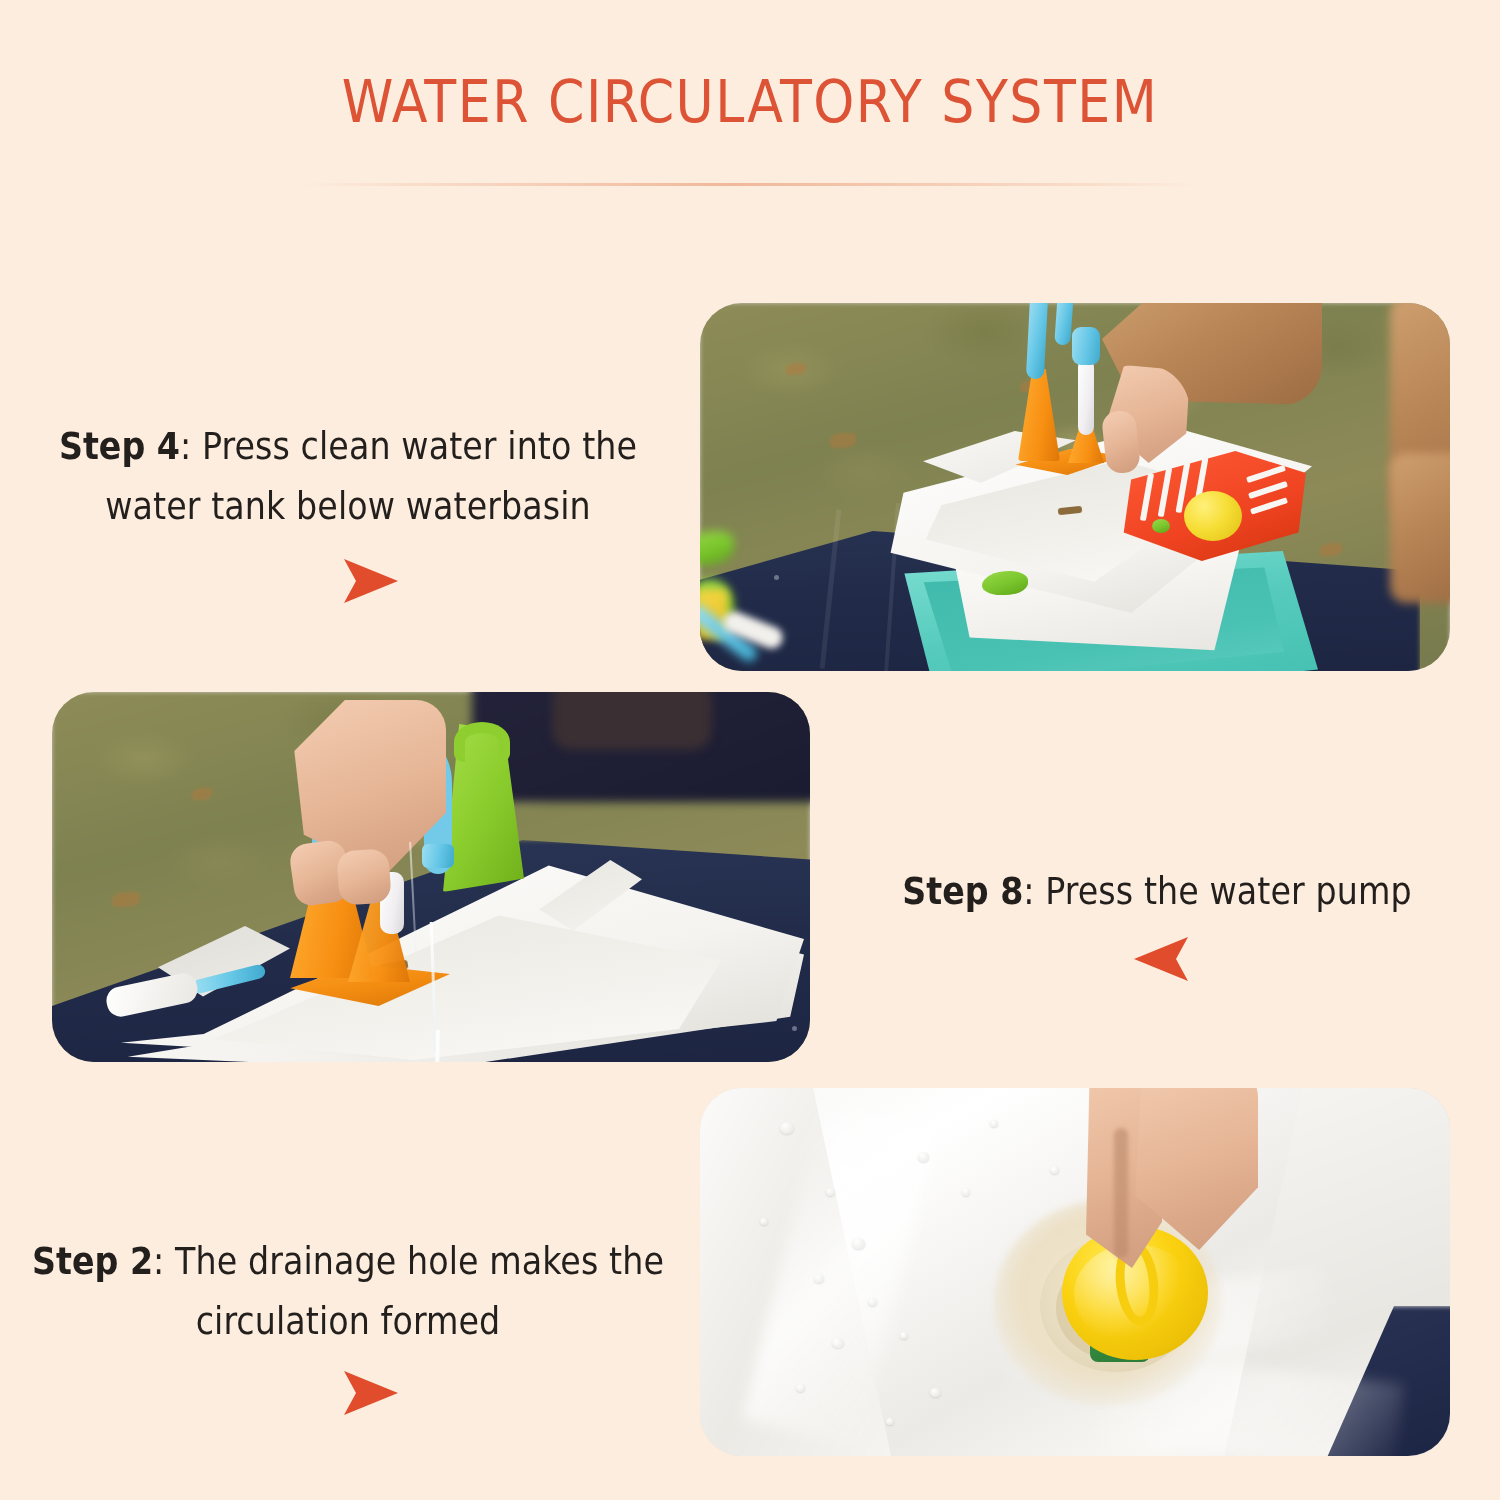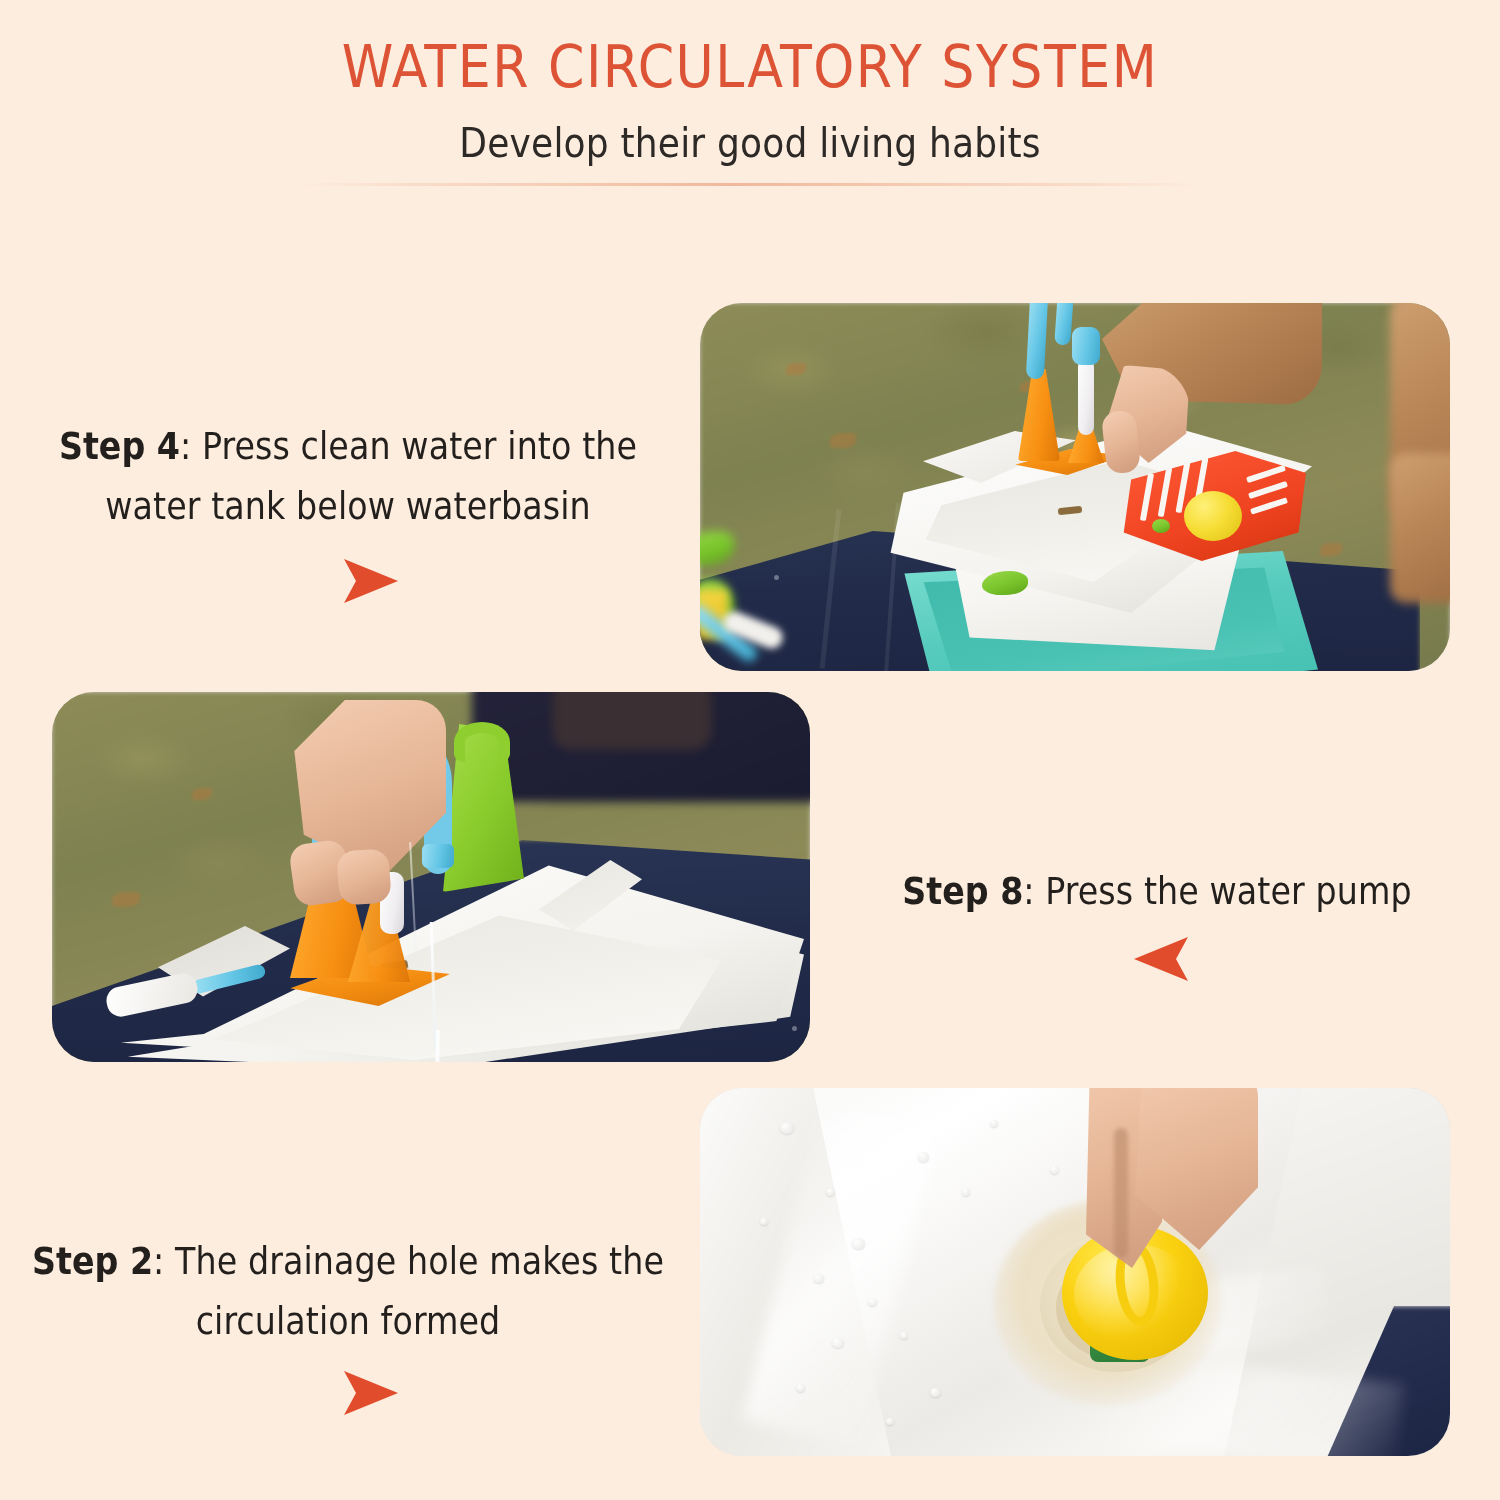--- a/index.html
+++ b/index.html
@@ -13,21 +13,21 @@
   }
 
   
   .header { position:absolute; left:0; top:0; width:1500px; }
   .title {
     text-align:center;
     font-size:58px;
     letter-spacing:1.5px;
     font-weight:400;
     color:#dd5335;
-    margin-top:37px;
+    margin-top:72px;
     line-height:1.05;
     font-family:"DejaVu Sans Condensed","Liberation Sans",sans-serif;
   }
   .divider {
     position:absolute;
     left:300px; top:183px;
     width:900px; height:3px;
     background:linear-gradient(to right,
        rgba(232,150,112,0) 0%,
        rgba(232,150,112,0.18) 12%,
@@ -220,21 +220,20 @@
     border:9px solid #f7cd10; border-radius:50%;
     background:transparent;
   }
 </style>
 </head>
 <body>
 
 <div class="header">
   <h1 class="title">WATER CIRCULATORY SYSTEM</h1>
   <div class="divider"></div>
-  <div class="subtitle">Develop their good living habits</div>
 </div>
 
 <div class="step-text" id="step1-text">
   <b>Step 4</b><span>: </span><span>Press clean water into the water tank below waterbasin</span>
 </div>
 <div class="arrow" id="arrow1">
   <svg width="70" height="50" viewBox="0 0 70 50" aria-hidden="true">
     <path d="M8 3 L62 25 L8 47 L20 25 Z" fill="#e04c2c"></path>
   </svg>
 </div>

